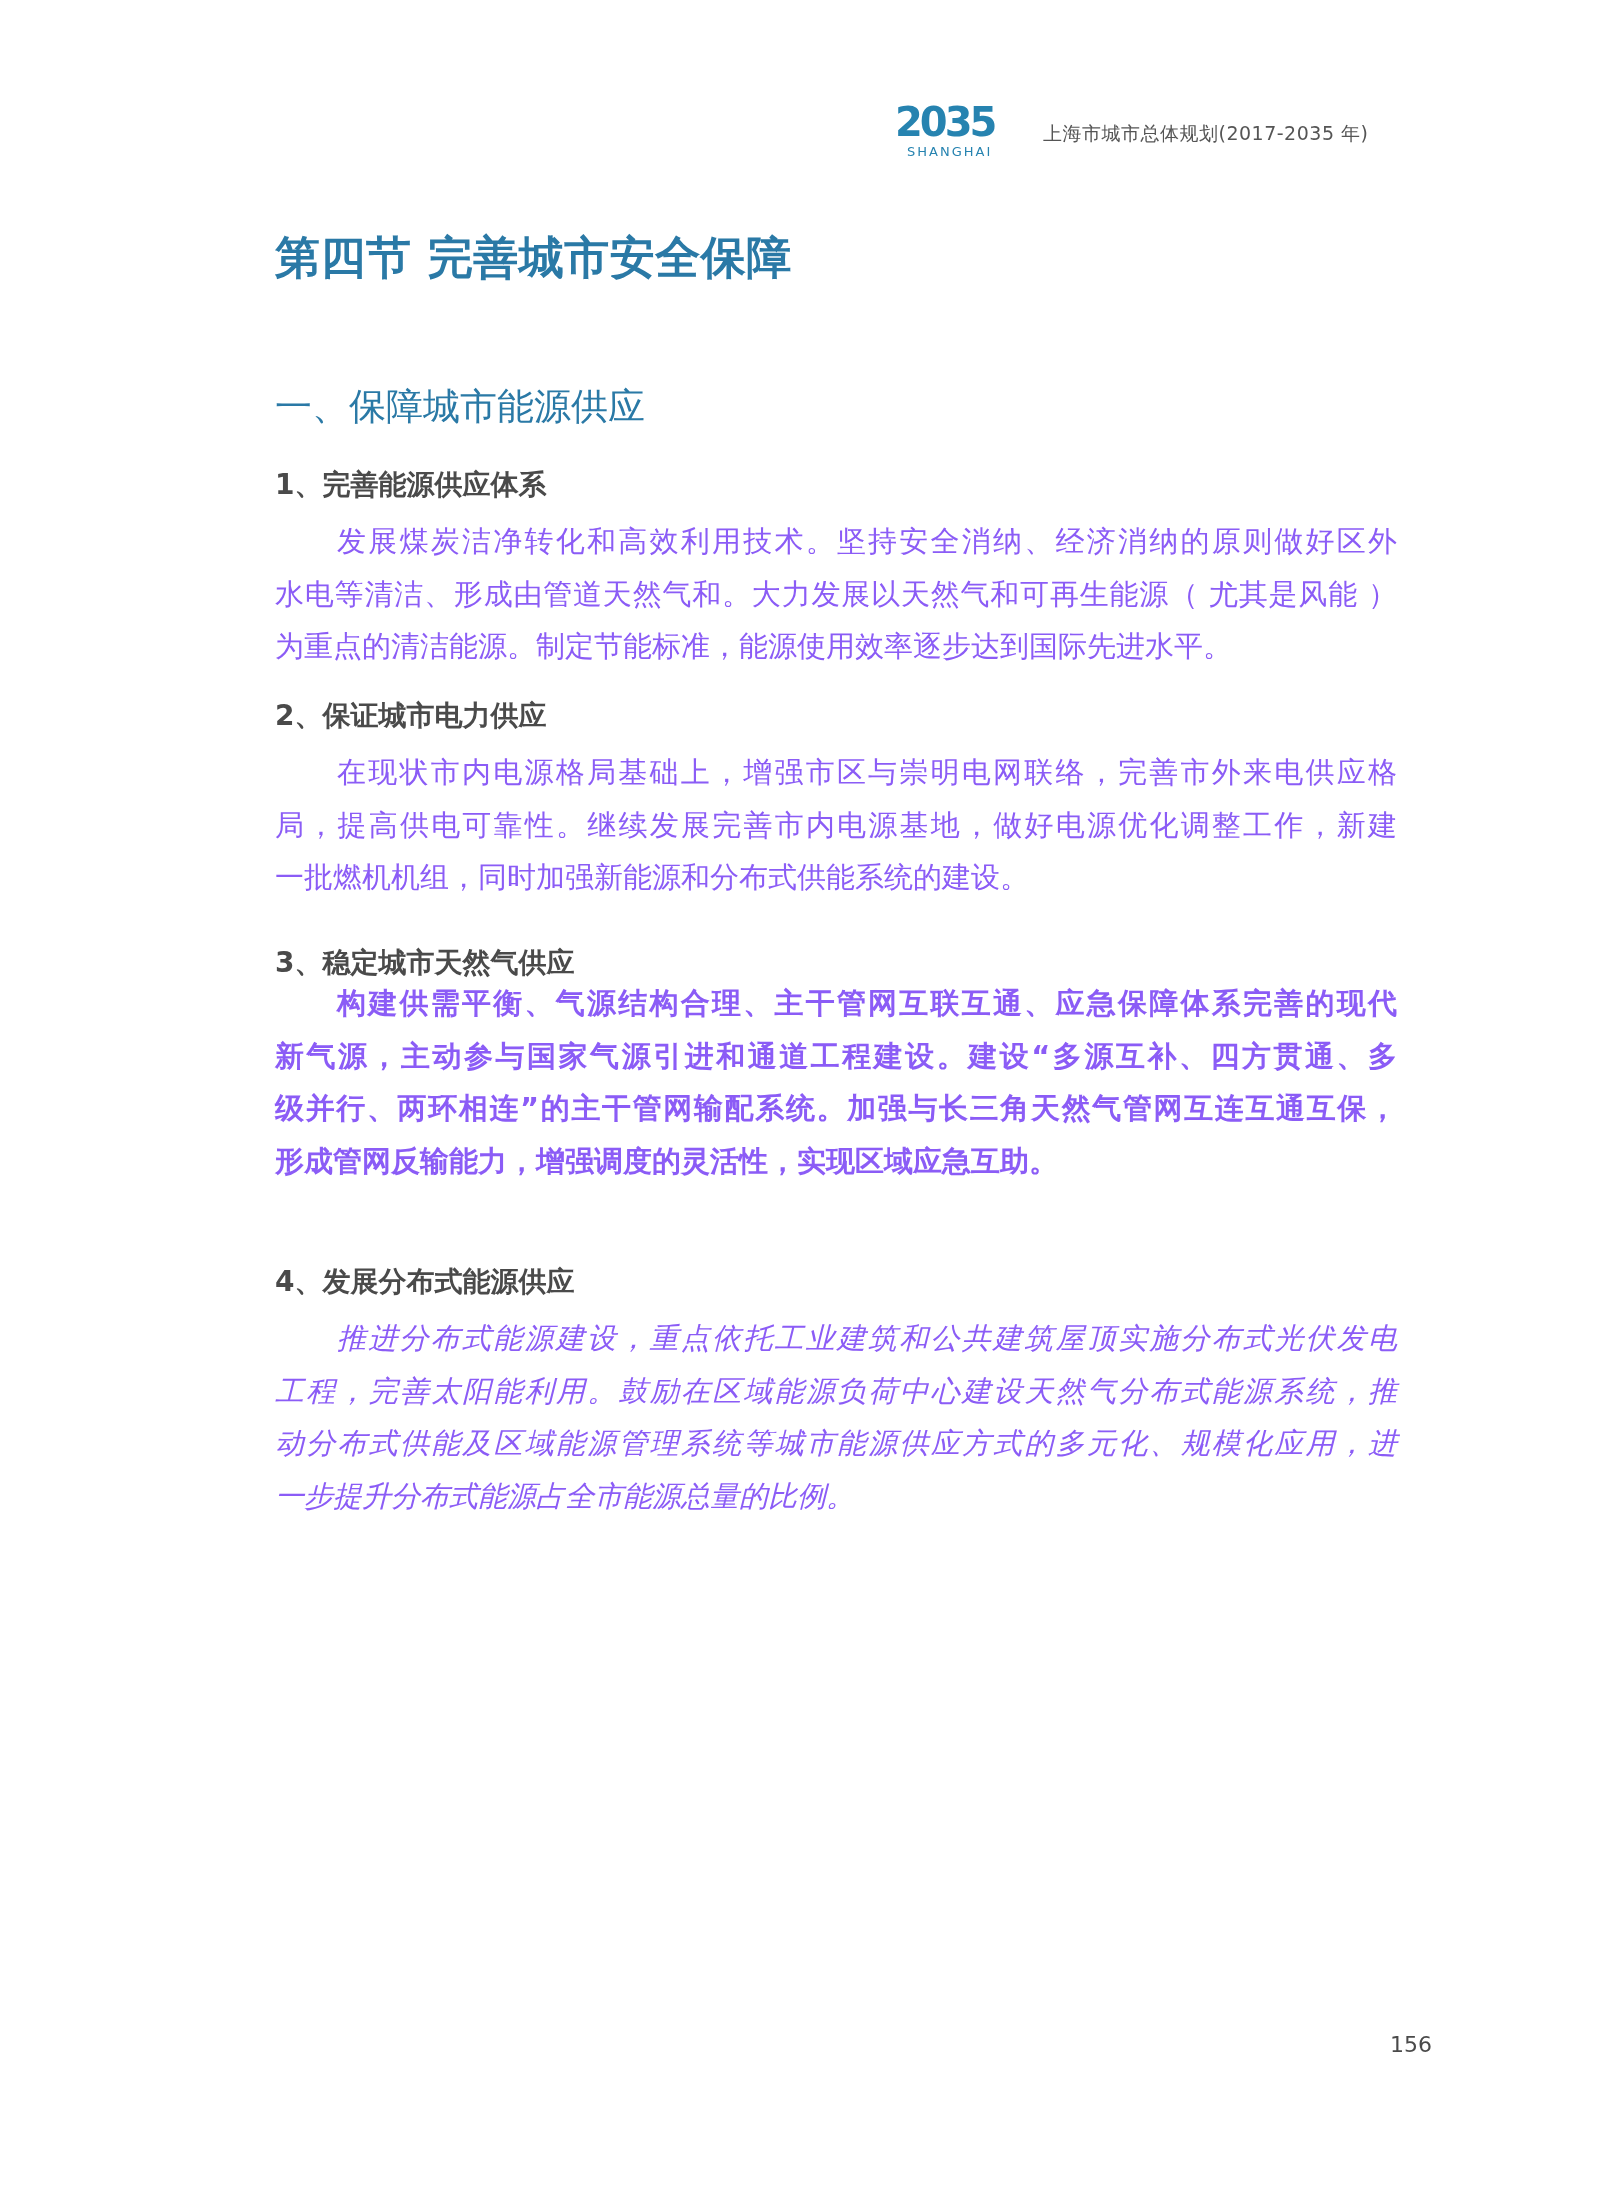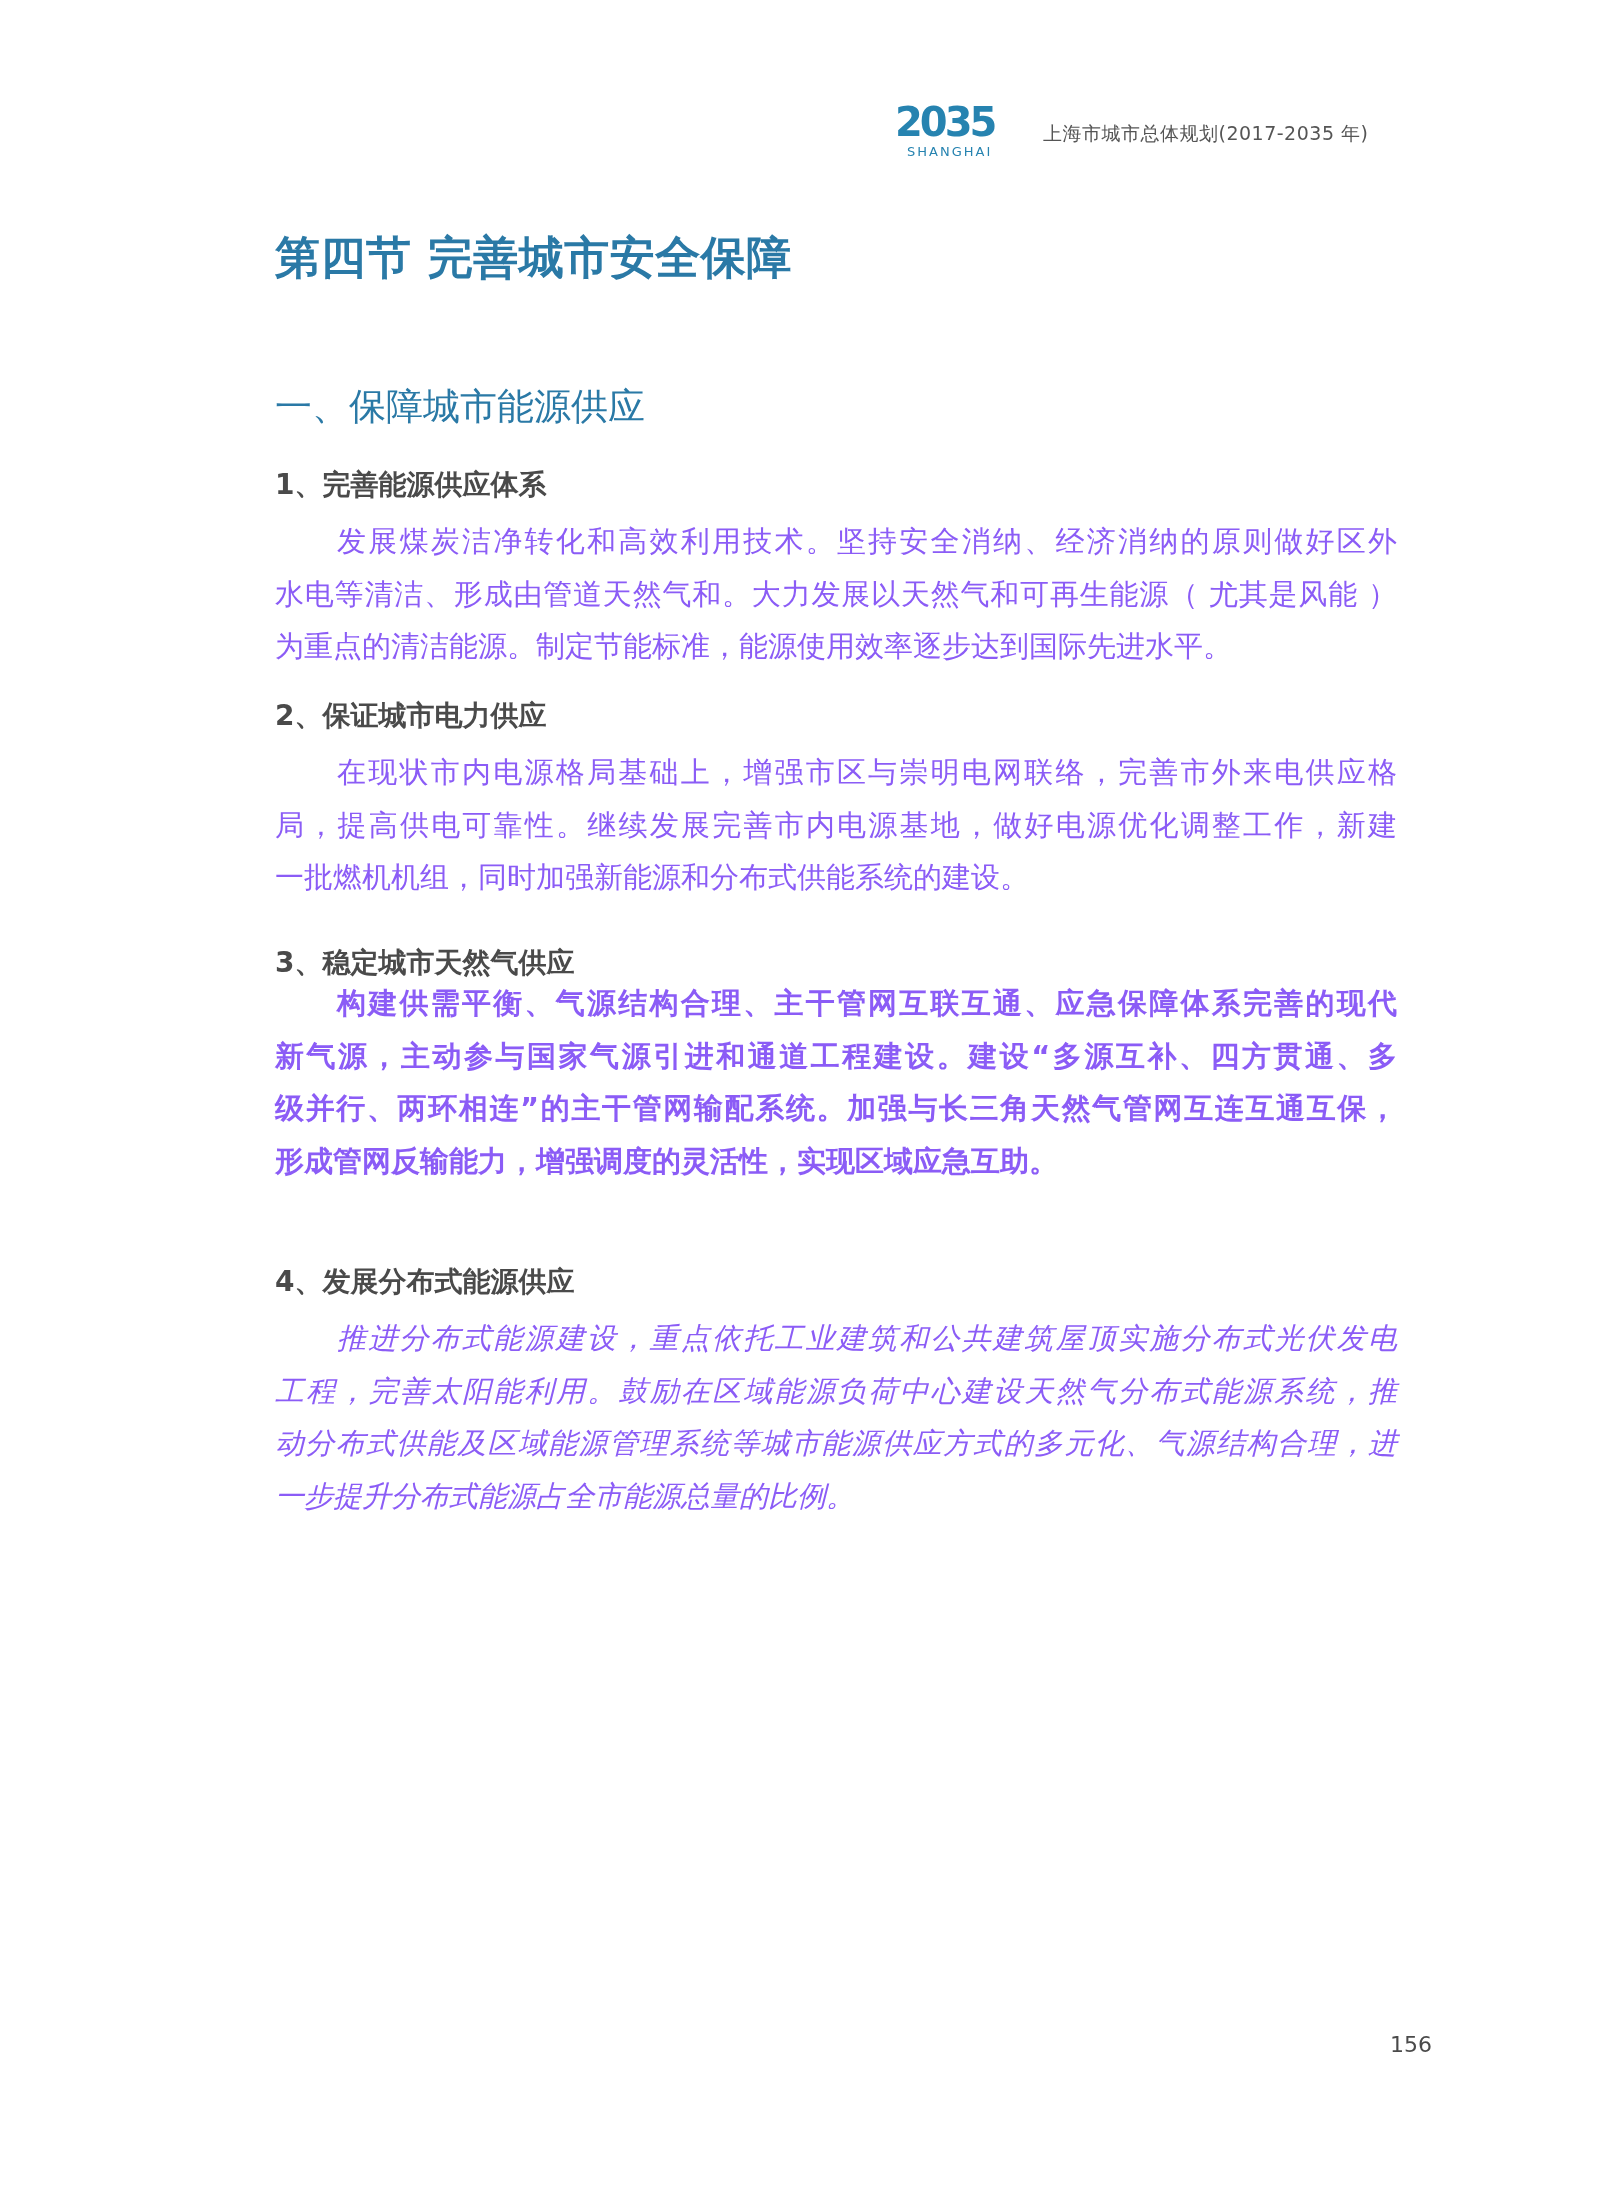--- a/index.html
+++ b/index.html
@@ -59,18 +59,18 @@
     <span class="line indent">构建供需平衡、气源结构合理、主干管网互联互通、应急保障体系完善的现代</span>
     <span class="line">新气源，主动参与国家气源引进和通道工程建设。建设“多源互补、四方贯通、多</span>
     <span class="line">级并行、两环相连”的主干管网输配系统。加强与长三角天然气管网互连互通互保，</span>
     <span class="line last">形成管网反输能力，增强调度的灵活性，实现区域应急互助。</span>
   </p>
 
   <h3 class="sub" style="top:1263px;">4、发展分布式能源供应</h3>
   <p class="para" style="top:1312px;font-style:italic;">
     <span class="line indent">推进分布式能源建设，重点依托工业建筑和公共建筑屋顶实施分布式光伏发电</span>
     <span class="line">工程，完善太阳能利用。鼓励在区域能源负荷中心建设天然气分布式能源系统，推</span>
-    <span class="line">动分布式供能及区域能源管理系统等城市能源供应方式的多元化、气源结构合理，进</span>
+    <span class="line">动分布式供能及区域能源管理系统等城市能源供应方式的多元化、规模化应用，进</span>
     <span class="line last">一步提升分布式能源占全市能源总量的比例。</span>
   </p>
 </div>
 
 <div class="page-number">156</div>
 
 </body></html>

